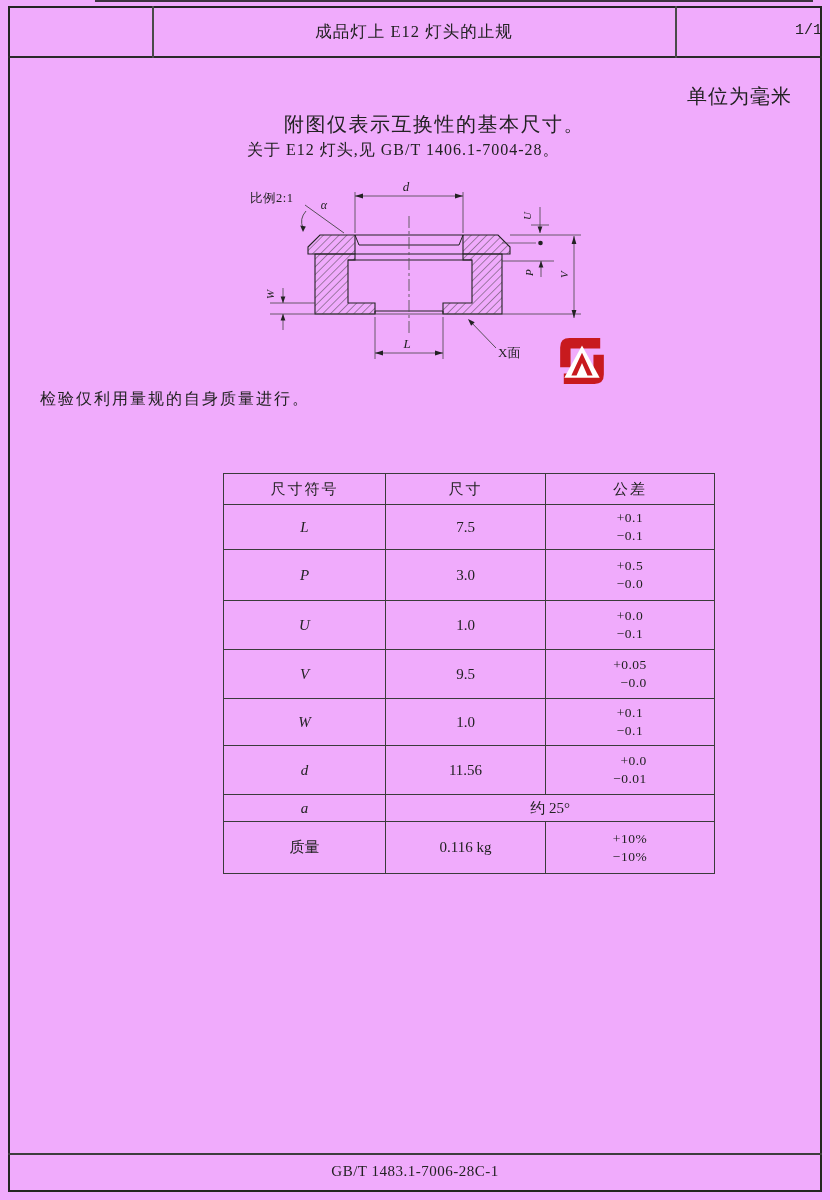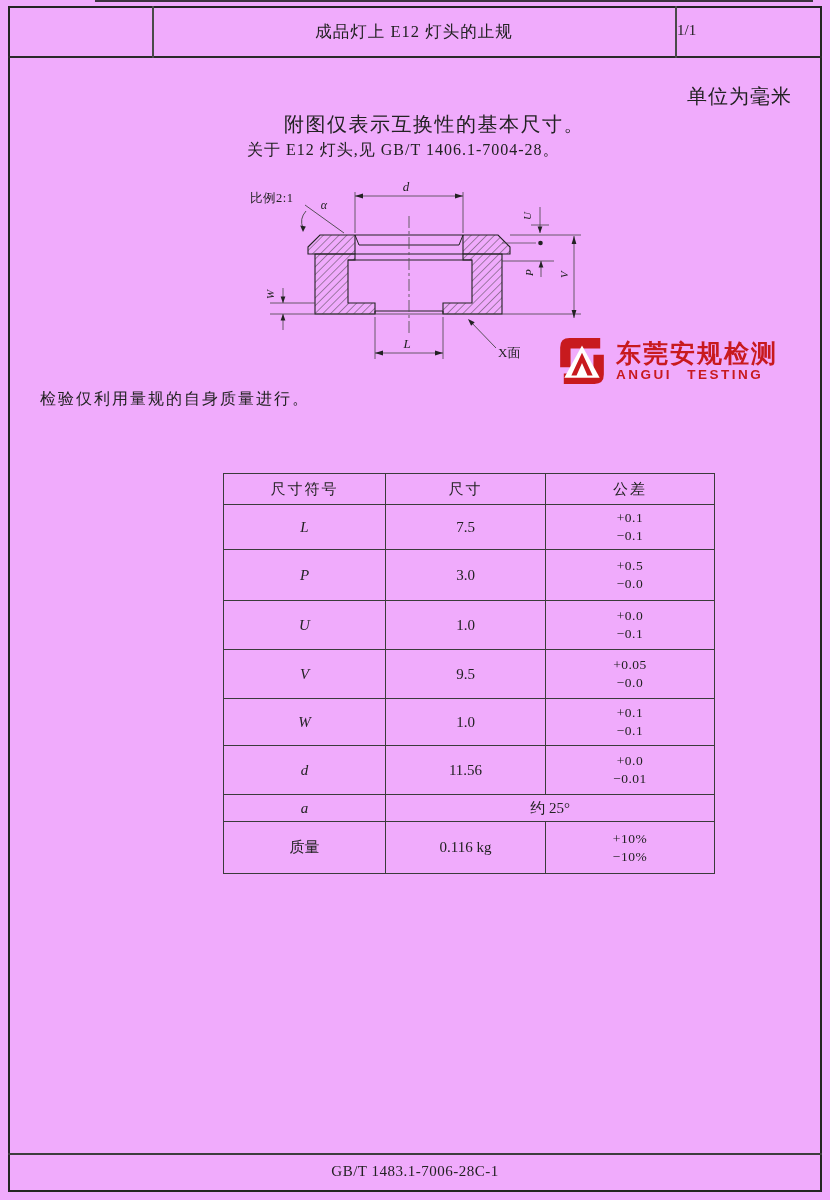--- a/index.html
+++ b/index.html
@@ -9,38 +9,38 @@
     background:#f0abfc;overflow:hidden;
     font-family:"Liberation Serif","DejaVu Serif",serif;color:#222;
   }
   .abs{position:absolute;}
   .artifact-top{left:95px;top:0;width:718px;height:2px;background:#1d1d1d;opacity:.85;}
   .frame{left:8px;top:6px;width:810px;height:1182px;border:2px solid #242424;}
   .header-divider{left:8px;top:56px;width:814px;height:2px;background:#2a2a2a;}
   .vline{top:6px;width:2px;height:52px;background:#4a4a4a;}
   .v1{left:152px;} .v2{left:675px;}
   .doc-title{left:153px;top:21px;width:522px;text-align:center;font-size:16.5px;letter-spacing:1px;}
-  .page-no{left:677px;top:22px;width:145px;text-align:left;font-size:15px;}
+  .page-no{left:677px;top:22px;width:145px;text-align:right;font-size:15px;font-family:Liberation Mono, monospace;}
   .unit-note{right:38px;top:83px;font-size:20px;letter-spacing:1px;}
   .intro1{left:284px;top:111px;font-size:20px;letter-spacing:1.5px;}
   .intro2{left:247px;top:140px;font-size:16px;letter-spacing:1px;}
   .drawing{left:240px;top:178px;}
   .logo{left:556px;top:335px;display:flex;align-items:center;
         font-family:"Liberation Sans","DejaVu Sans",sans-serif;}
   .logo-text{margin-left:8px;}
   .logo-cn{font-size:25px;font-weight:700;letter-spacing:2px;line-height:1.05;}
   .logo-en{font-size:13.5px;font-weight:700;letter-spacing:2.5px;word-spacing:9px;margin-top:1px;}
   .purpose{left:40px;top:384px;width:772px;font-size:16px;letter-spacing:2px;line-height:29px;}
   .spec-table{left:175px;top:473px;border-collapse:collapse;table-layout:fixed;margin-left:48px;}
   .spec-table td,.spec-table th{border:1.5px solid #3b3b3b;padding:0;text-align:center;
       font-weight:normal;font-size:15px;vertical-align:middle;}
   .spec-table th{height:30px;letter-spacing:2px;}
   .col1{width:161px;} .col2{width:159px;} .col3{width:168px;}
   .it{font-style:italic;}
-  .tol{display:inline-block;text-align:center;font-size:13.5px;line-height:1.3;letter-spacing:.5px;}
+  .tol{display:inline-block;text-align:right;font-size:13.5px;line-height:1.3;letter-spacing:.5px;}
   .footer-line{left:8px;top:1153px;width:814px;height:1.5px;background:#3d3d3d;}
   .footer-text{left:0;top:1163px;width:830px;text-align:center;font-size:15px;letter-spacing:.5px;}
   svg text{font-family:"Liberation Serif","DejaVu Serif",serif;}
 </style>
 </head>
 <body>
 
 <div class="page">
 
   <div class="abs artifact-top"></div>
@@ -130,24 +130,20 @@
     <text x="258" y="179" font-size="13" fill="#222">X面</text>
   </svg>
 
   <div class="abs logo">
     <svg width="52" height="52" viewBox="0 0 100 100">
       <path d="M85,6 L26,6 Q8,6 8,24 L8,62 L28,62 L28,26 L85,26 Z" fill="#c81a1e"></path>
       <path d="M15,94 L74,94 Q92,94 92,76 L92,38 L72,38 L72,74 L15,74 Z" fill="#c81a1e"></path>
       <path d="M50,20 L84,82 L16,82 Z" fill="#ffffff"></path>
       <path d="M50,34 L70.5,78 L60.5,78 L50,54 L39.5,78 L29.5,78 Z" fill="#c81a1e"></path>
     </svg>
-    <div class="logo-text">
-      <div class="logo-cn" style="color:#c81a1e">东莞安规检测</div>
-      <div class="logo-en" style="color:#c81a1e">ANGUI TESTING</div>
-    </div>
   </div>
 
   <div class="abs purpose">
     <div>检验仅利用量规的自身质量进行。</div>
   </div>
 
   <table class="abs spec-table">
     <thead>
       <tr>
         <th class="col1">尺寸符号</th>

